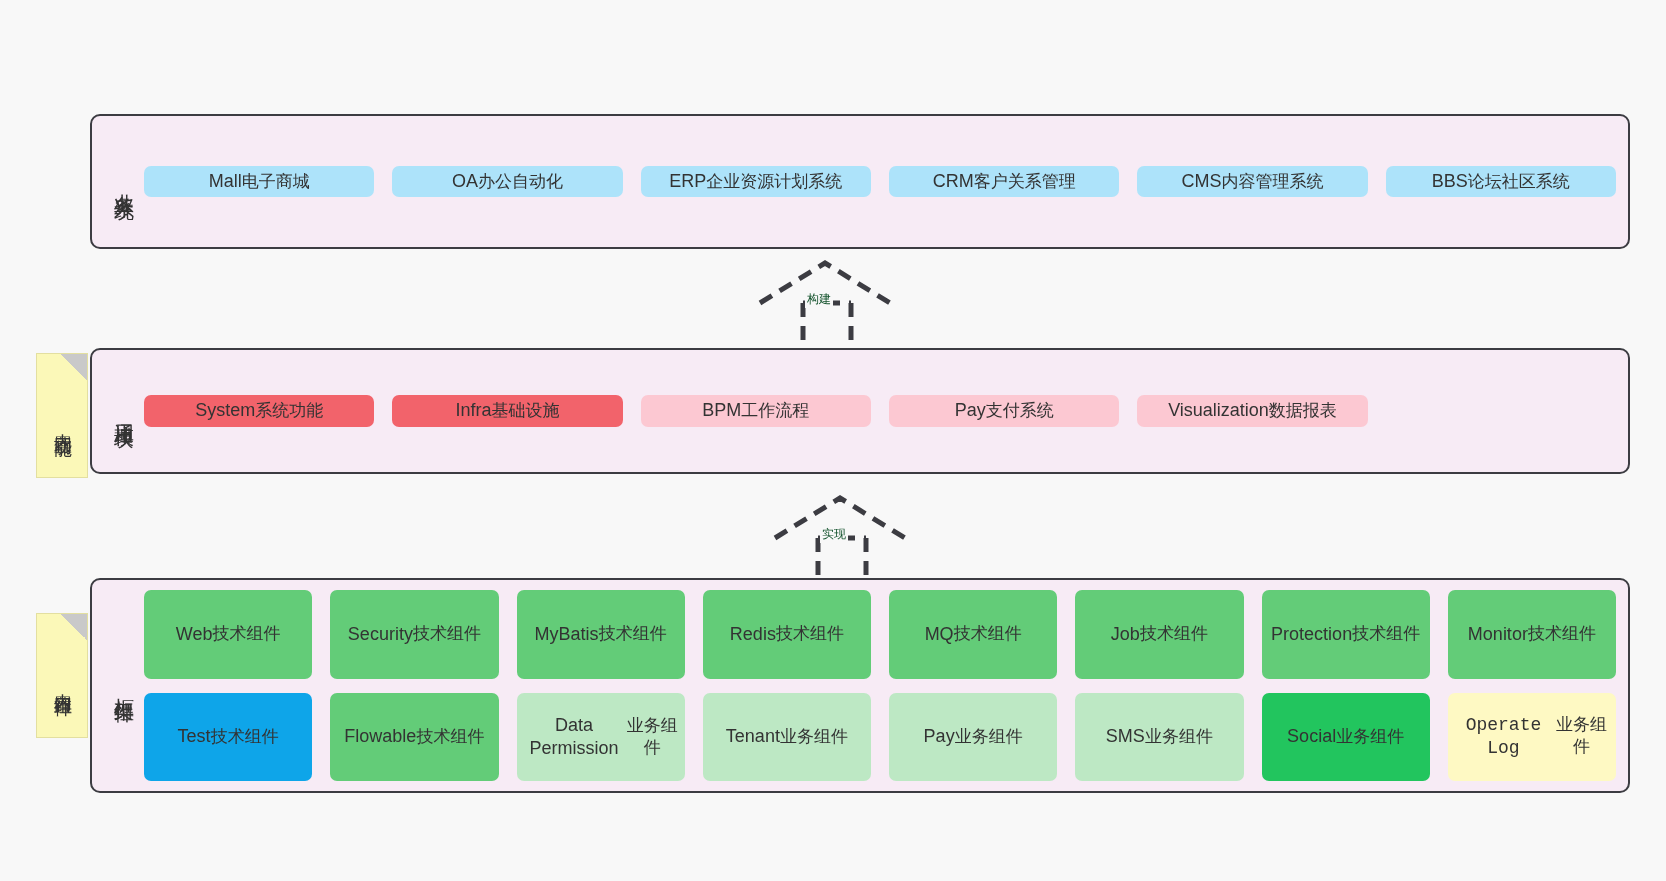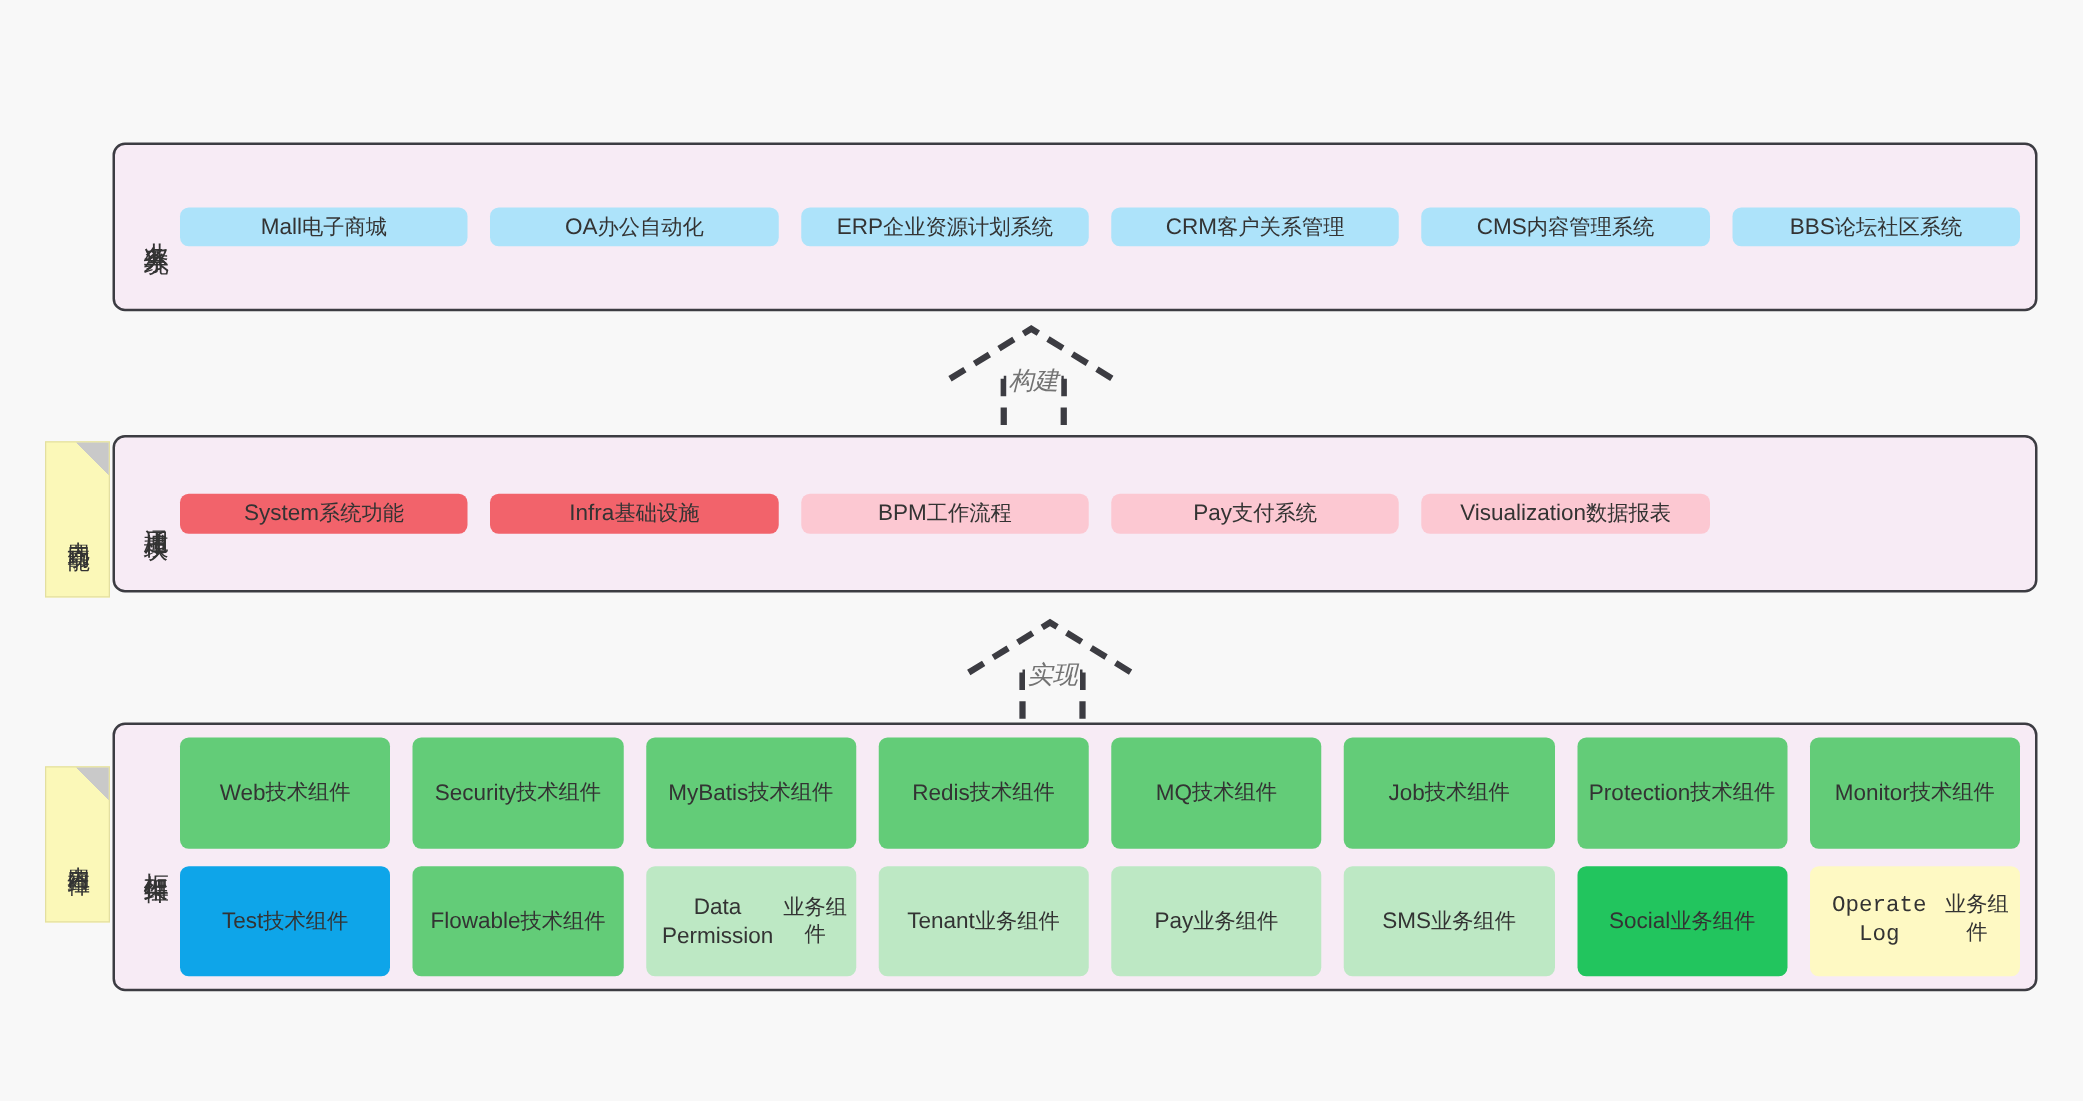--- a/index.html
+++ b/index.html
@@ -83,26 +83,25 @@
     position: absolute;
     top: 0; right: 0;
     width: 26px; height: 26px;
     background: linear-gradient(225deg, #c9c9c9 0 50%, transparent 50% 100%);
   }
 
   
   .gen-arrow { position: absolute; }
   .gen-arrow .lbl {
     position: absolute;
-    font-size: 20px;
-    color: #737373;
+    font-size: 12px;
+    color: #14532d;
     background: #f8f8f8;
     padding: 0 2px;
     white-space: nowrap;
-    font-style: italic;
   }
 </style>
 </head>
 <body>
 
 <div class="canvas">
 
   <div class="layer" id="layer-business" style="left:90px; top:114px; width:1540px; height:135px;">
     <div class="layer-label">业务系统</div>
     <div class="cells" id="cells-business" style="grid-template-columns: repeat(6, 1fr); height:100%;">

